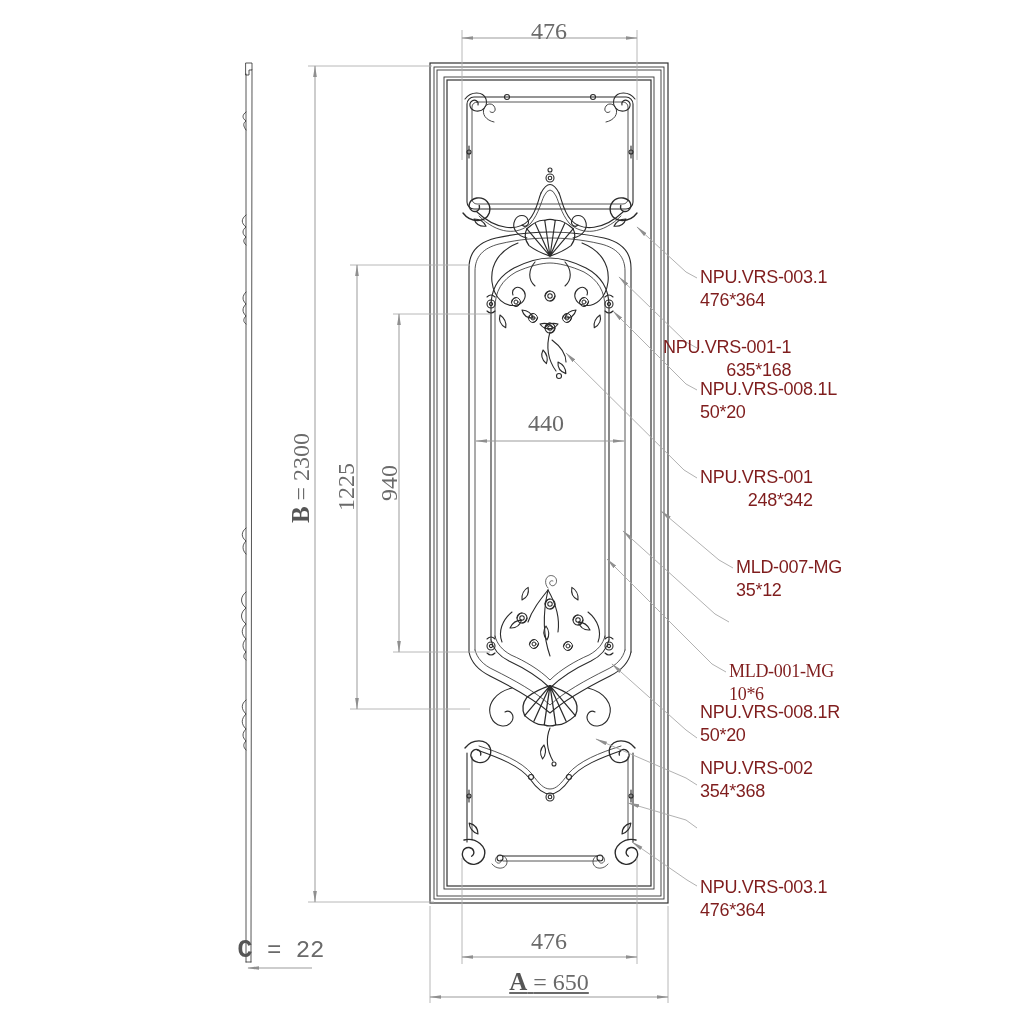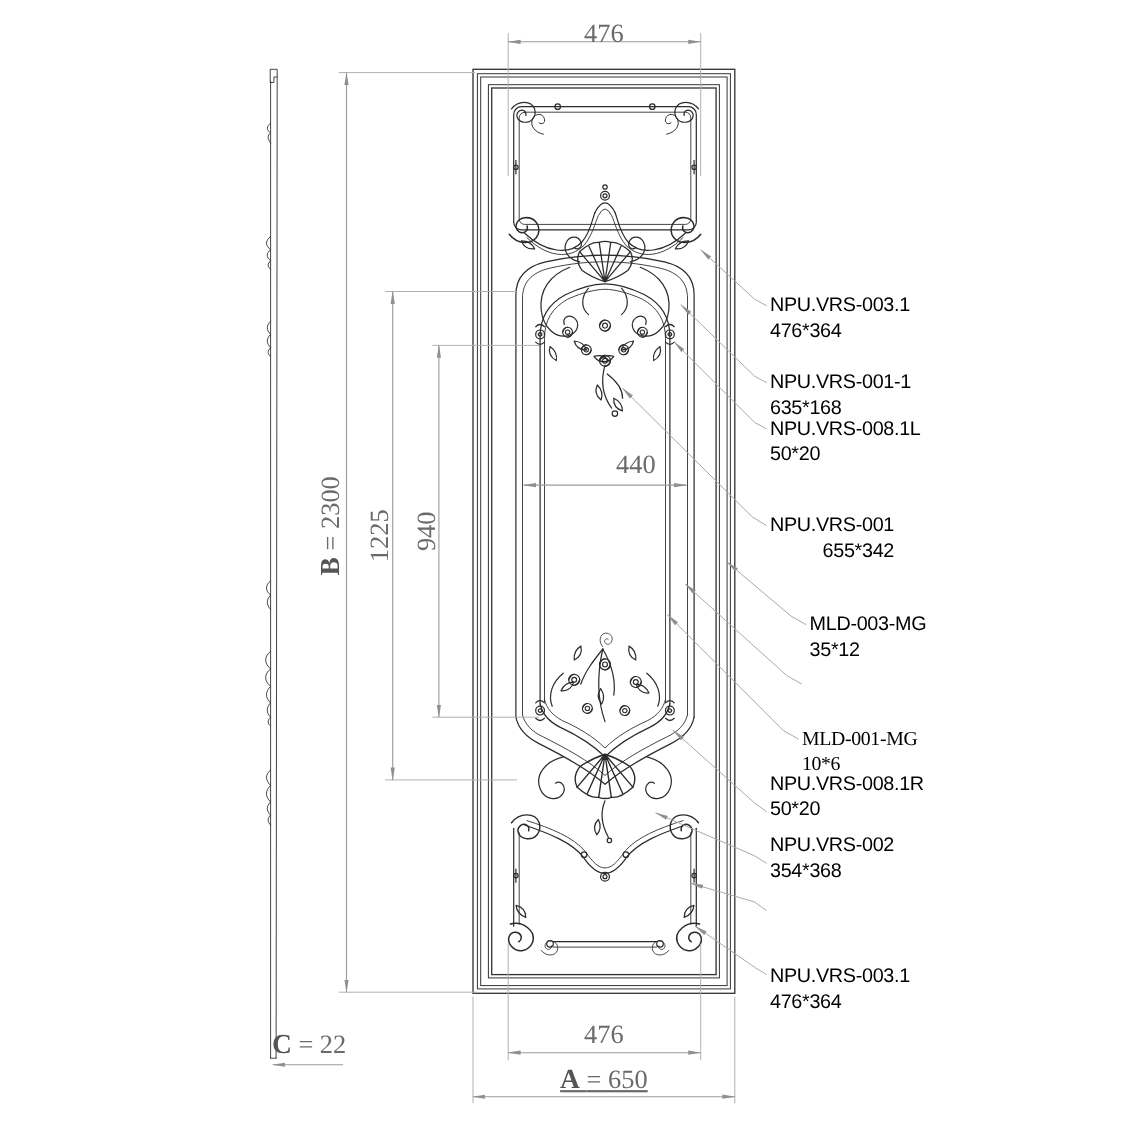--- a/index.html
+++ b/index.html
@@ -6,21 +6,21 @@
   #stage{position:relative;width:1024px;height:1024px;background:#ffffff;overflow:hidden;
          font-family:"Liberation Sans",sans-serif;}
   svg{position:absolute;left:0;top:0;}
   .orn{stroke:#2b2b2b;fill:none;stroke-width:1.1;stroke-linecap:round;stroke-linejoin:round;}
   .orn2{stroke:#2b2b2b;fill:none;stroke-width:0.8;stroke-linecap:round;}
   .frameln{stroke:#333;fill:none;stroke-width:1.2;}
   .dimln{stroke:#9b9b9b;fill:none;stroke-width:1;}
   .extln{stroke:#b0b0b0;fill:none;stroke-width:0.9;}
   .leader{stroke:#a8a8a8;fill:none;stroke-width:0.9;}
   .callout{position:absolute;font-family:"Liberation Sans",sans-serif;font-size:18px;
-           letter-spacing:-0.3px;color:#000000;line-height:23px;white-space:nowrap;}
+           letter-spacing:-0.3px;color:#7f1d1d;line-height:23px;white-space:nowrap;}
   .callout span{display:block;}
   .dim{position:absolute;font-family:"Liberation Serif",serif;font-size:24px;color:#6a6a6a;
        white-space:nowrap;}
   .dim .ltr{font-weight:bold;font-size:25px;color:#555;}
   .hc{transform:translateX(-50%);}
   .vert{transform:translate(-50%,-50%) rotate(-90deg);}
 </style>
 </head>
 <body>
 
@@ -243,43 +243,43 @@
     <polyline points="697,785 686,778 596,739" marker-end="url(#arr)"></polyline>
     <polyline points="697,828 686,820 628,803" marker-end="url(#arr)"></polyline>
     <polyline points="697,886 687,880 632,842" marker-end="url(#arr)"></polyline>
   </g>
 </svg>
 
   <div class="dim hc" style="left:549px;top:18px;"><span>476</span></div>
   <div class="dim vert" style="left:301px;top:478px;"><span class="ltr">B</span> <span>= 2300</span></div>
   <div class="dim vert" style="left:346px;top:487px;"><span>1225</span></div>
   <div class="dim vert" style="left:389px;top:483px;"><span>940</span></div>
-  <div class="dim hc" style="left:578px;top:410px;"><span>440</span></div>
+  <div class="dim hc" style="left:546px;top:410px;"><span>440</span></div>
   <div class="dim hc" style="left:549px;top:928px;"><span>476</span></div>
   <div class="dim hc" style="left:549px;top:968px;text-decoration:underline;"><span class="ltr">A</span> <span>= 650</span></div>
-  <div class="dim hc" style="left:281px;top:936px;"><span class="ltr">C</span> <span>= 22</span></div>
+  <div class="dim hc" style="left:281px;top:936px;font-family:Liberation Mono, monospace;"><span class="ltr">C</span> <span>= 22</span></div>
 
   <div class="callout" style="left:700px;top:266px;">
     <span>NPU.VRS-003.1</span>
       <span>476*364</span>
     </div>
-  <div class="callout" style="left:700px;top:336px;">
+  <div class="callout" style="left:663px;top:336px;text-align:right;">
     <span>NPU.VRS-001-1</span>
       <span>635*168</span>
     </div>
   <div class="callout" style="left:700px;top:378px;">
     <span>NPU.VRS-008.1L</span>
       <span>50*20</span>
     </div>
   <div class="callout" style="left:700px;top:466px;text-align:right;">
     <span>NPU.VRS-001</span>
-      <span>655*342</span>
+      <span>248*342</span>
     </div>
   <div class="callout" style="left:736px;top:556px;">
-    <span>MLD-003-MG</span>
+    <span>MLD-007-MG</span>
       <span>35*12</span>
     </div>
   <div class="callout" style="left:729px;top:660px;font-family:Liberation Serif, serif;">
     <span>MLD-001-MG</span>
       <span>10*6</span>
     </div>
   <div class="callout" style="left:700px;top:701px;">
     <span>NPU.VRS-008.1R</span>
       <span>50*20</span>
     </div>

